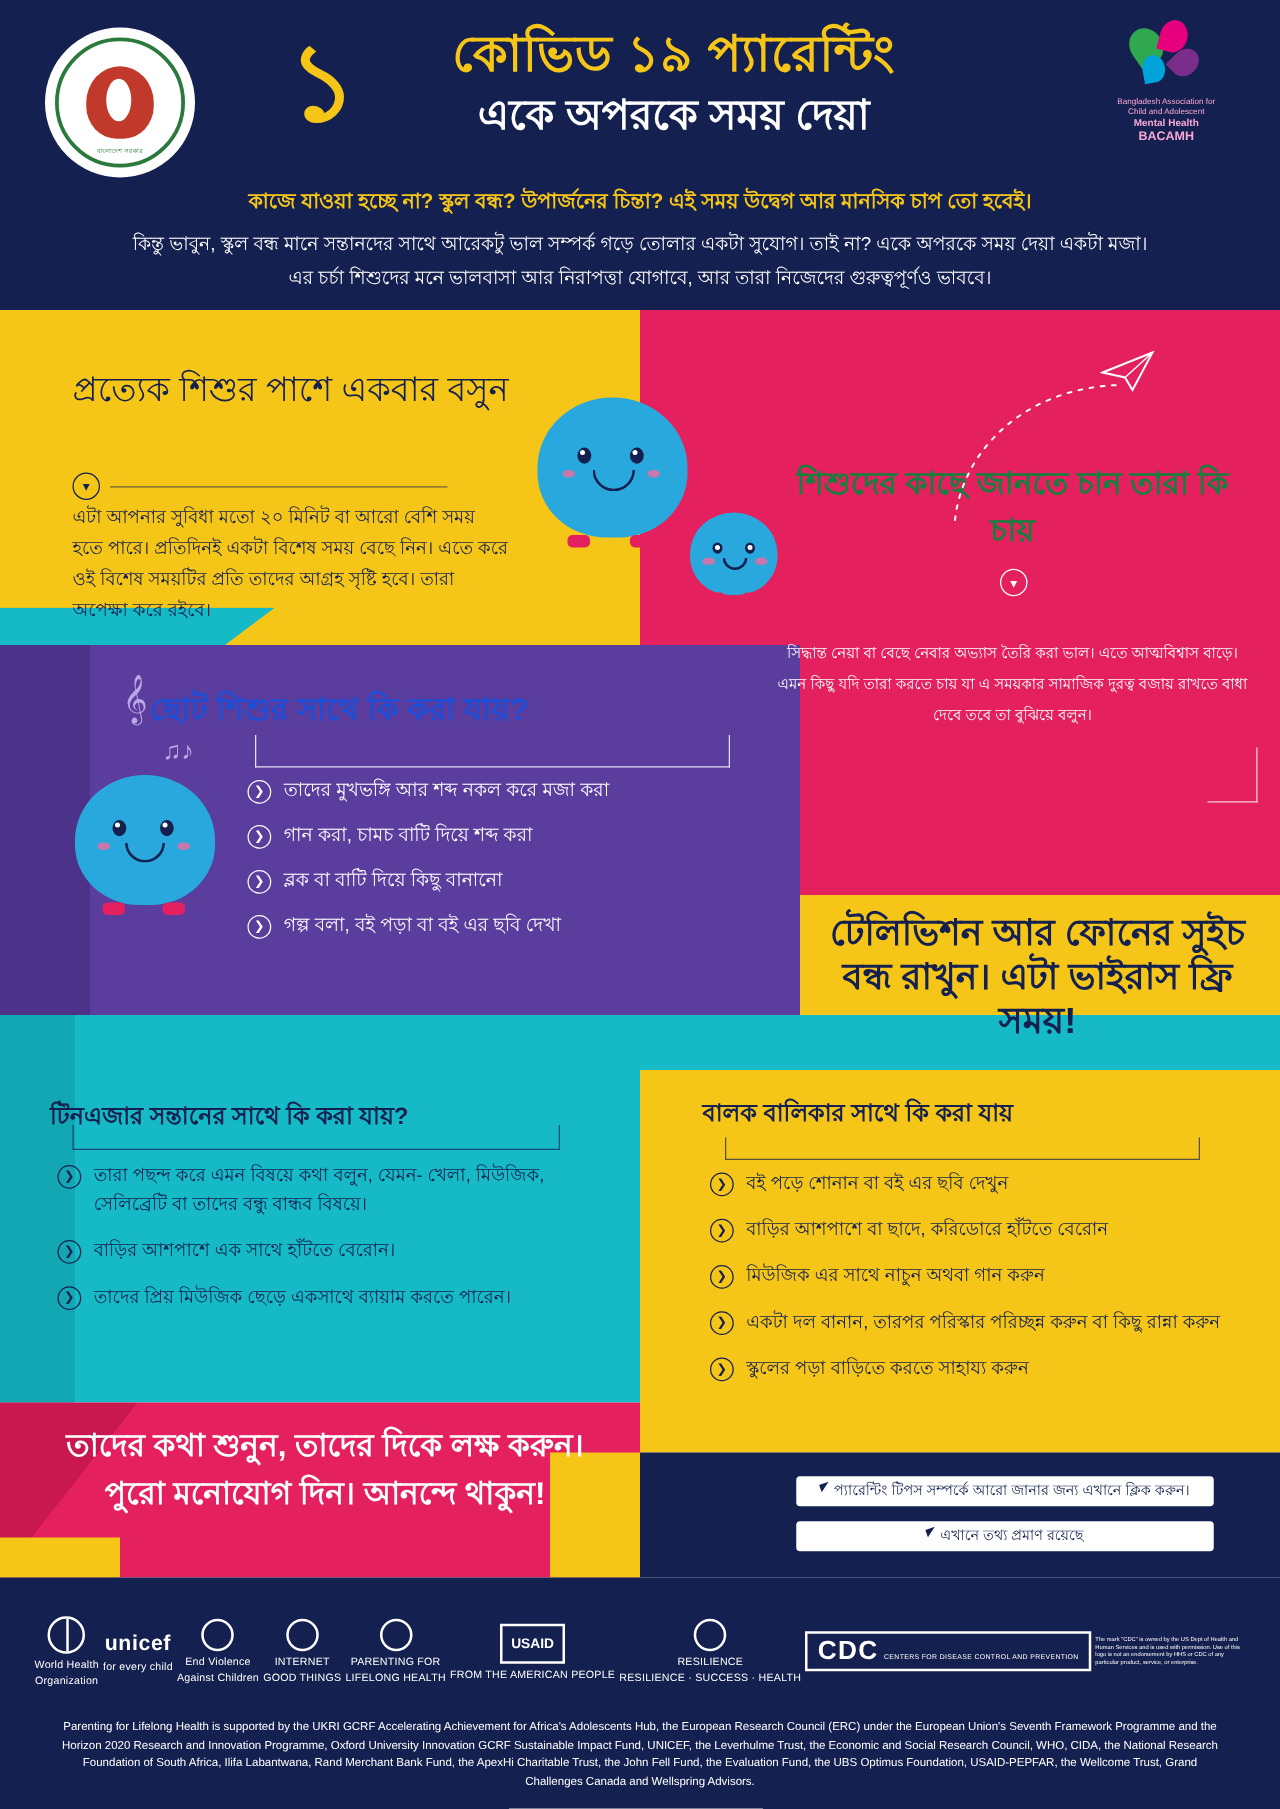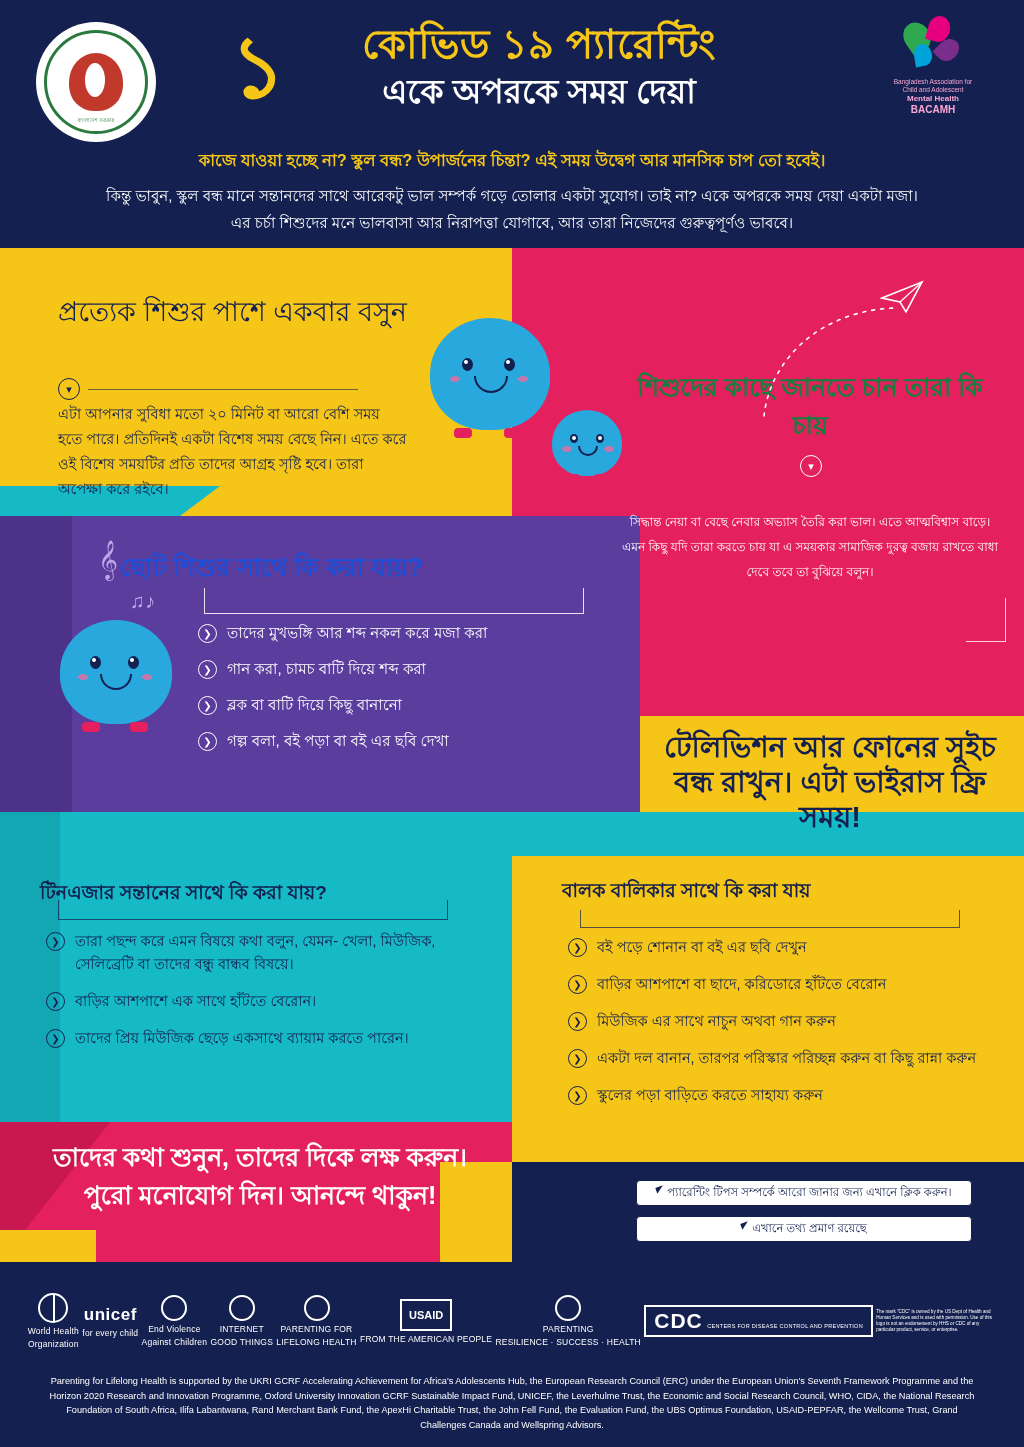--- a/index.html
+++ b/index.html
@@ -393,21 +393,21 @@
         <span class="lt">LIFELONG HEALTH</span>
       </div>
 
       <div class="logo">
         <span class="box-ico">USAID</span>
         <span class="lt">FROM THE AMERICAN PEOPLE</span>
       </div>
 
       <div class="logo">
         <span class="circle-ico"></span>
-        <span class="lt">PARENTING</span>
+        <span class="lt">RESILIENCE</span>
         <span class="lt">RESILIENCE · SUCCESS · HEALTH</span>
       </div>
 
       <div class="logo">
         <span class="cdc-box">
           <span class="cdc-big">CDC</span>
           <span class="cdc-sm">CENTERS FOR DISEASE CONTROL AND PREVENTION</span>
         </span>
       </div>
 

